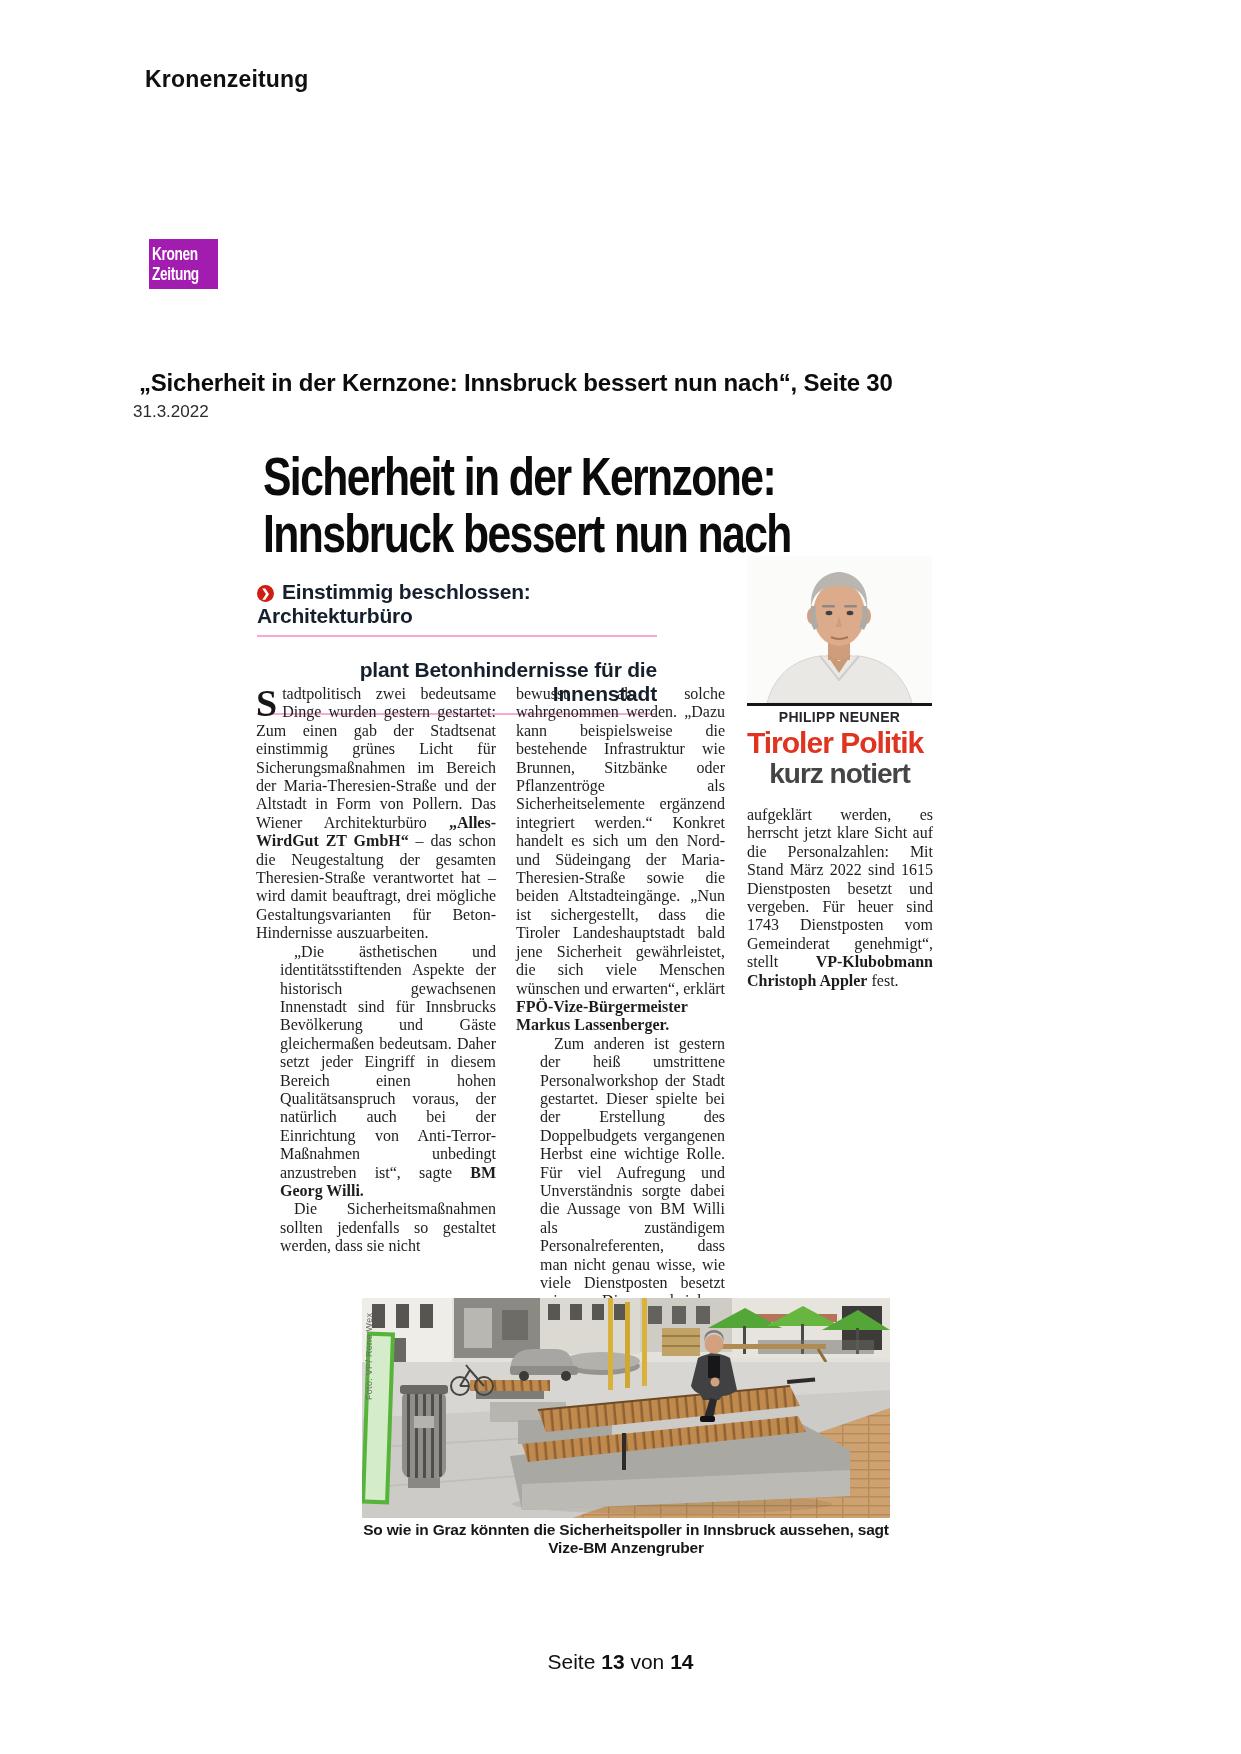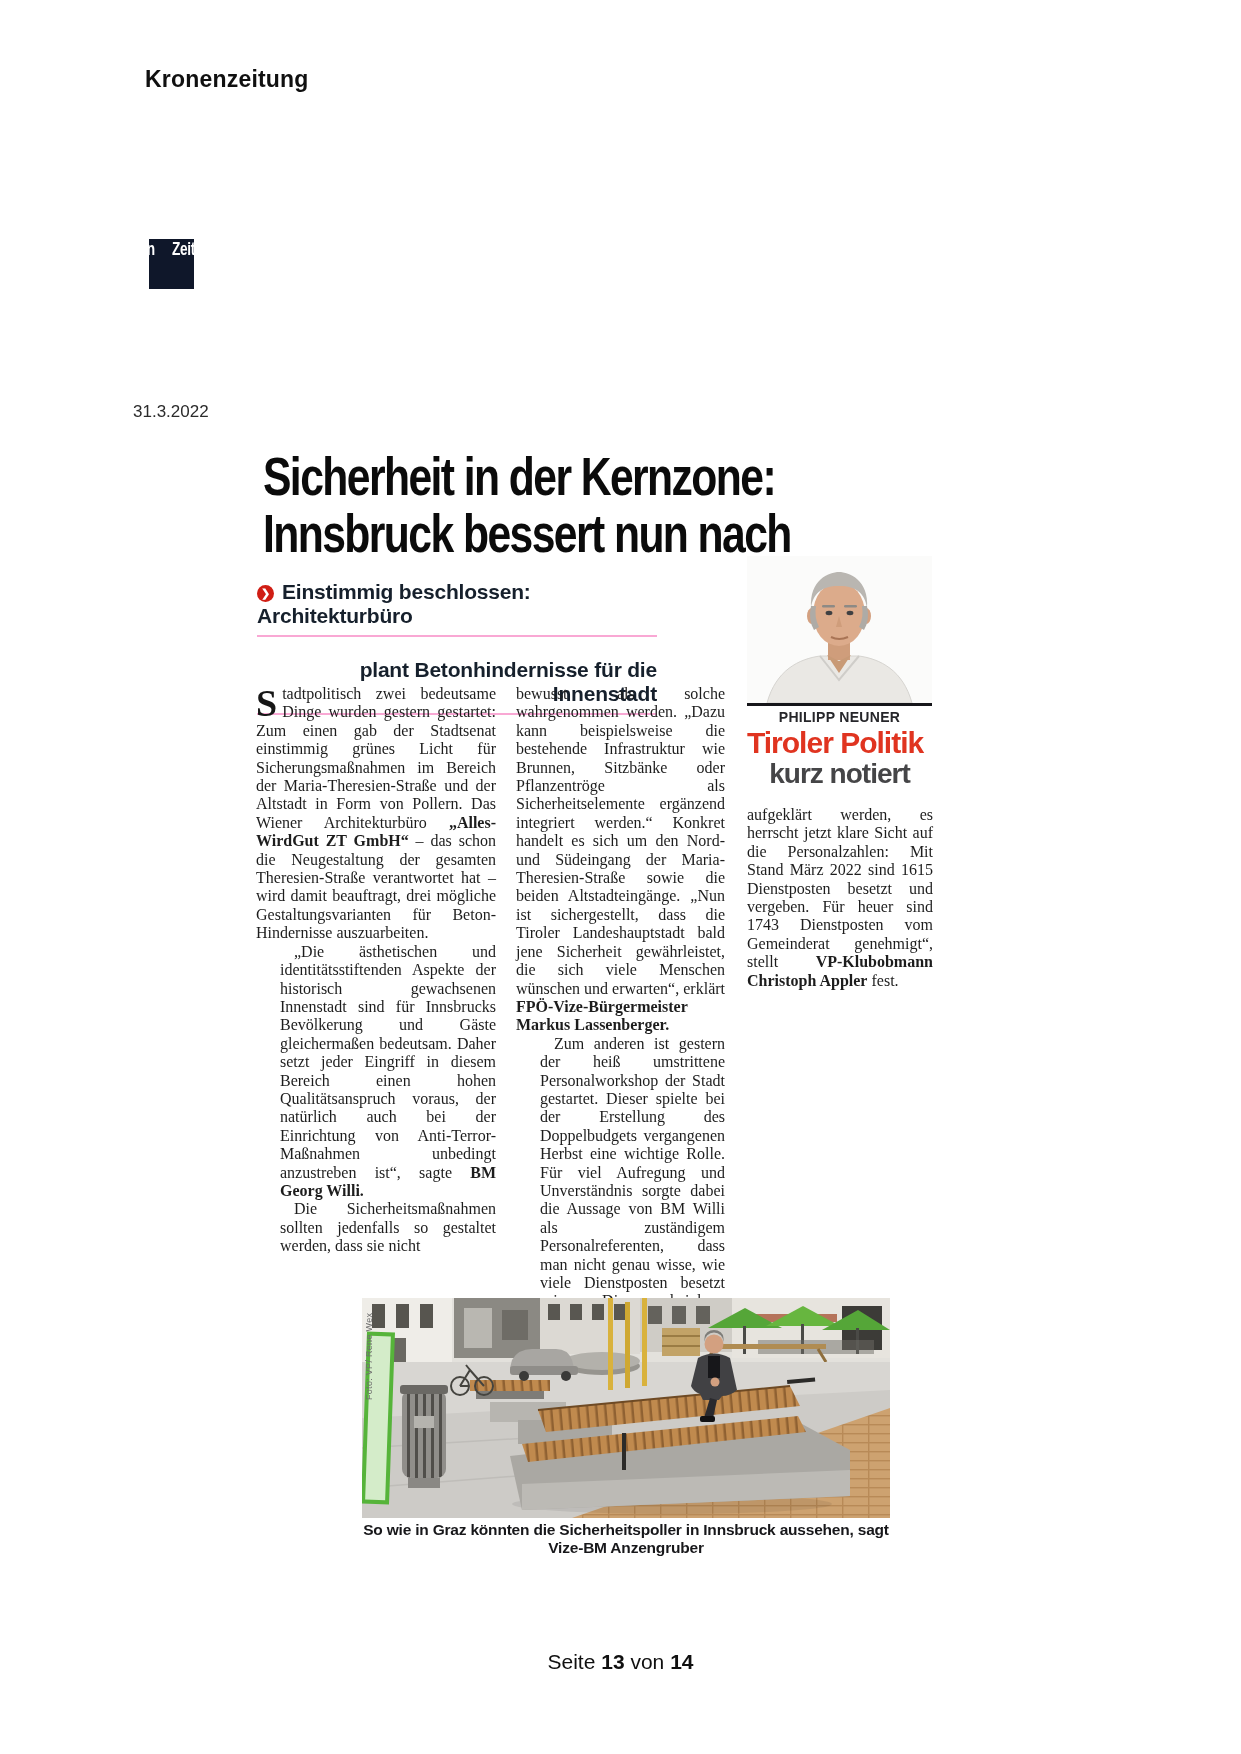--- a/index.html
+++ b/index.html
@@ -4,23 +4,23 @@
 <style>
   html,body { margin:0; padding:0; background:#ffffff; }
   .page {
     position:relative; width:1241px; height:1754px; background:#ffffff;
     font-family:"Liberation Sans", sans-serif; overflow:hidden; color:#111;
   }
 
   
   .masthead-label { position:absolute; left:145px; top:66px; font-size:23px; font-weight:bold; color:#101010; letter-spacing:0.2px; }
   .krone-logo {
-    position:absolute; left:149px; top:239px; width:45px; height:50px;
-    background:#0f172a; color:#fff; font-weight:bold;
-    display:flex; flex-direction:row; justify-content:center; padding-left:3px; box-sizing:border-box;
+    position:absolute; left:149px; top:239px; width:69px; height:50px;
+    background:#a21caf; color:#fff; font-weight:bold;
+    display:flex; flex-direction:column; justify-content:center; padding-left:3px; box-sizing:border-box;
   }
   .krone-logo .logo-line { font-size:19px; line-height:20px; transform:scaleX(0.72); transform-origin:left center; letter-spacing:-0.5px; }
 
   .clip-title { position:absolute; left:139px; top:369px; width:960px; font-size:24px; font-weight:bold; color:#0c0c0c; letter-spacing:-0.2px; }
   .clip-date  { position:absolute; left:133px; top:402px; font-size:17px; color:#2b2b2b; }
 
   
   .headline { position:absolute; left:263px; top:448px; font-weight:bold; font-size:54px; line-height:57px;
               color:#0b0b0b; letter-spacing:-2px; white-space:nowrap; transform:scaleX(0.79); transform-origin:left top; }
 
@@ -64,20 +64,21 @@
 
 <div class="page">
 
   <div class="masthead-label">Kronenzeitung</div>
 
   <div class="krone-logo">
     <div class="logo-line">Kronen</div>
     <div class="logo-line">Zeitung</div>
   </div>
 
+  <div class="clip-title">„Sicherheit in der Kernzone: Innsbruck bessert nun nach“, Seite 30</div>
   <div class="clip-date">31.3.2022</div>
 
   <div class="headline">
     <div>Sicherheit in der Kernzone:</div>
     <div>Innsbruck bessert nun nach</div>
   </div>
 
   <div class="subhead">
     <div class="subhead-row">
       <span class="bullet">❯</span><span>Einstimmig beschlossen: Architekturbüro</span>

